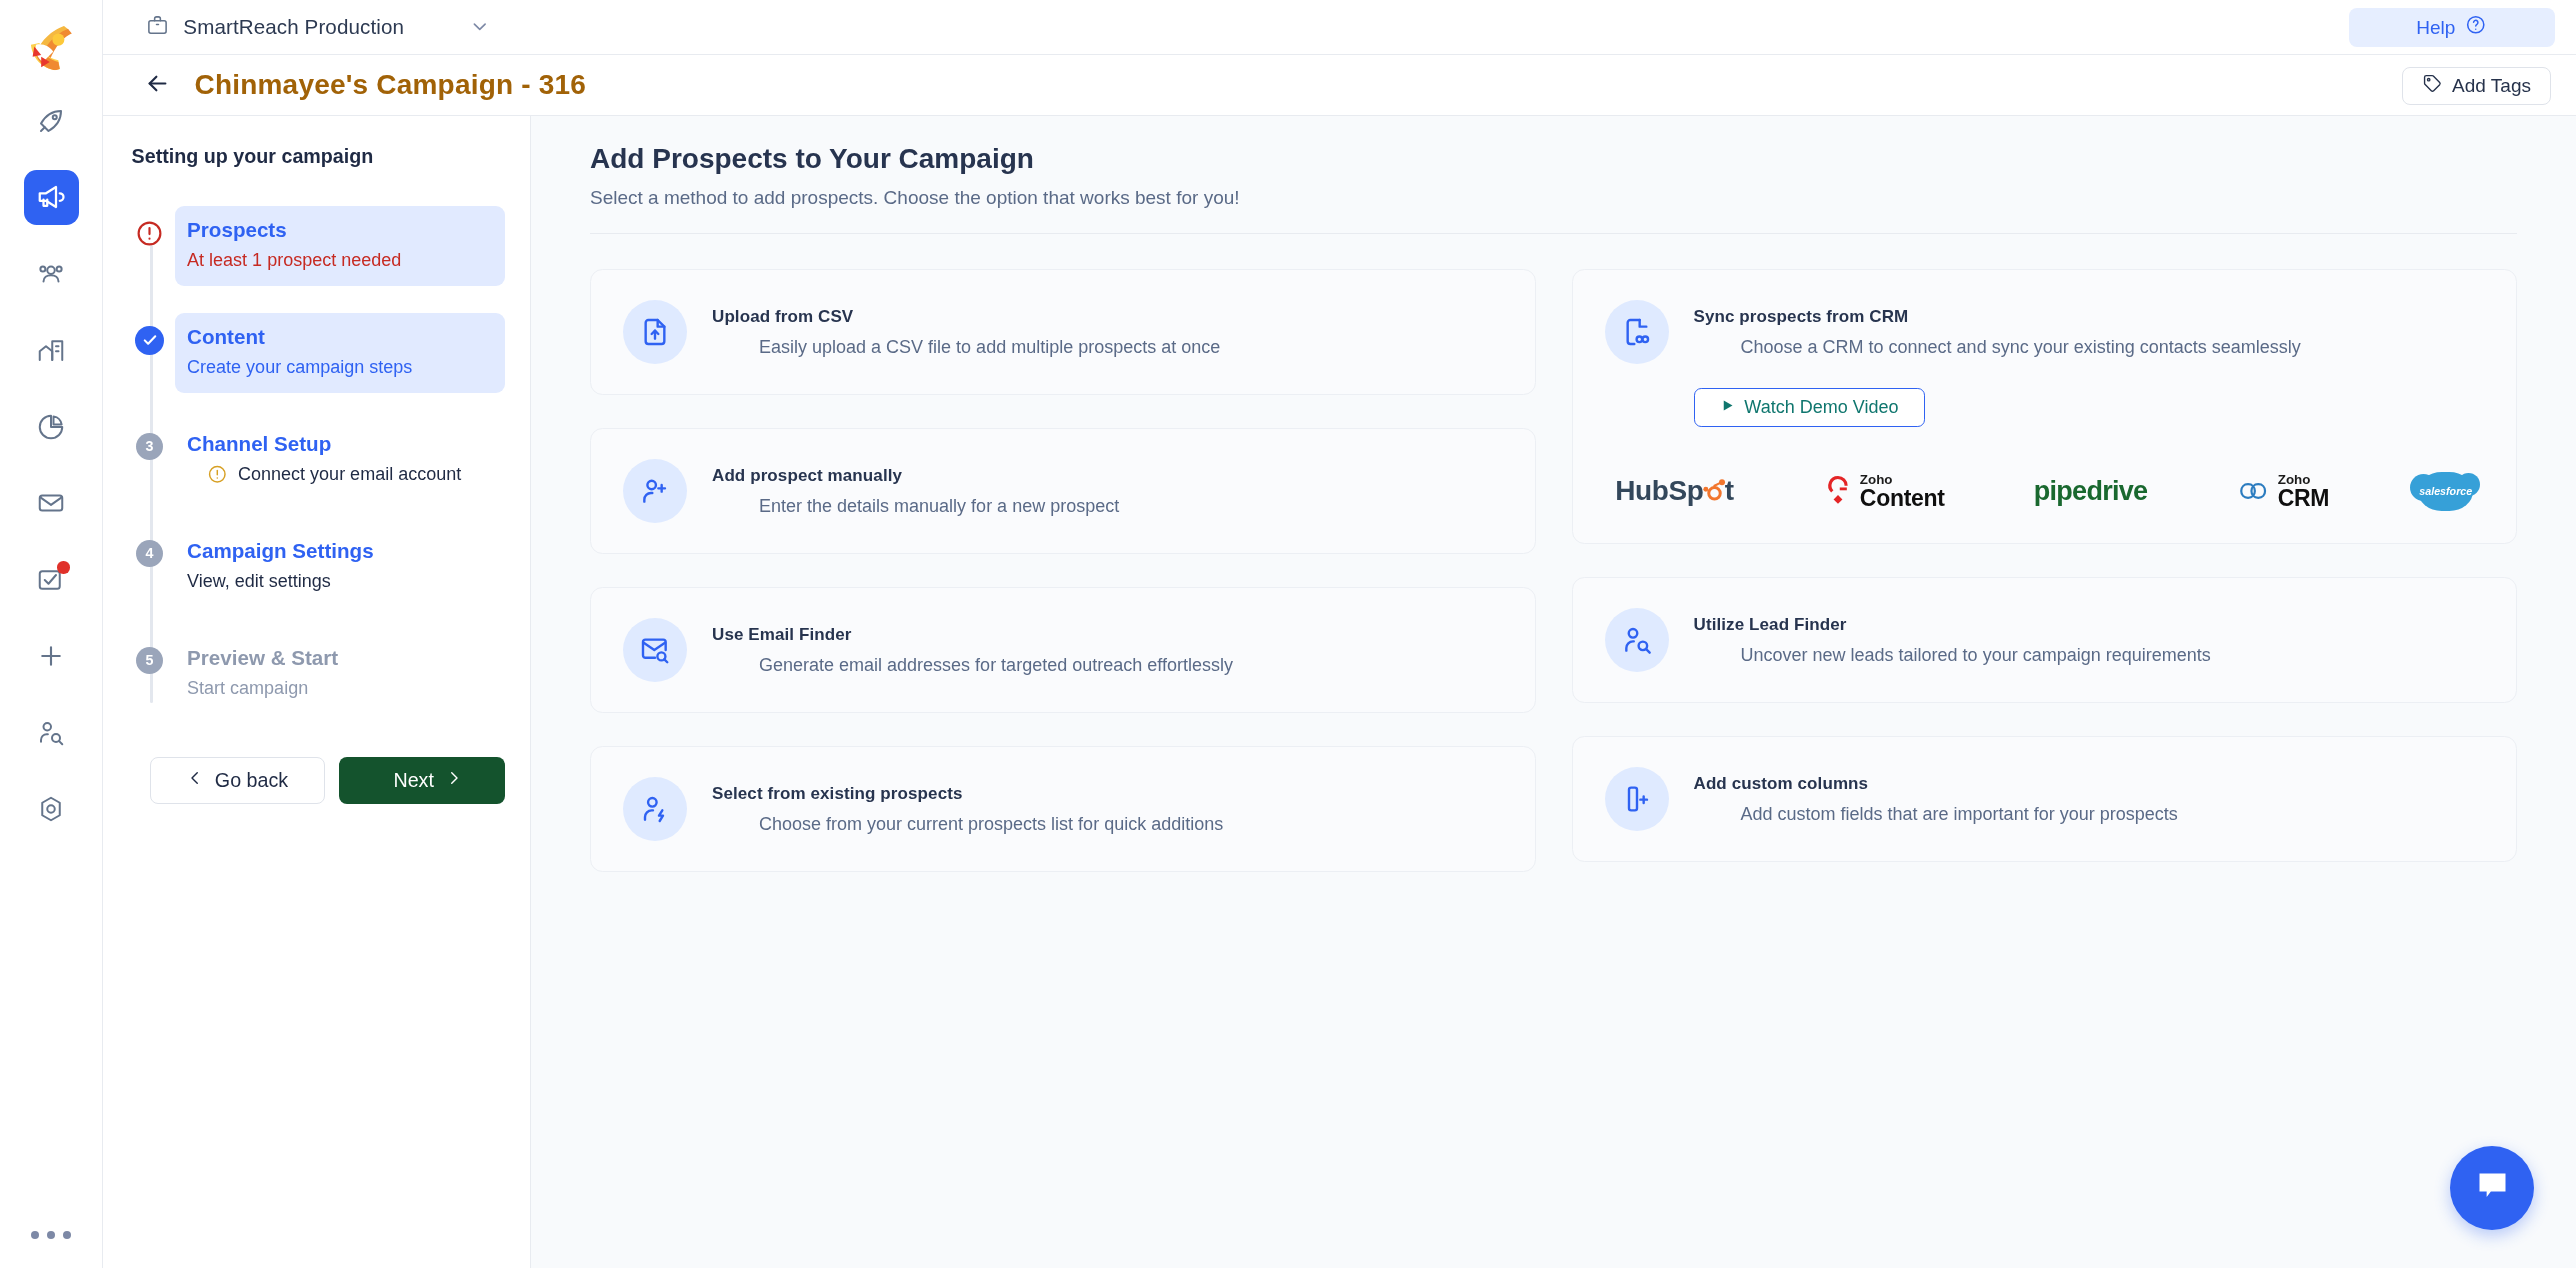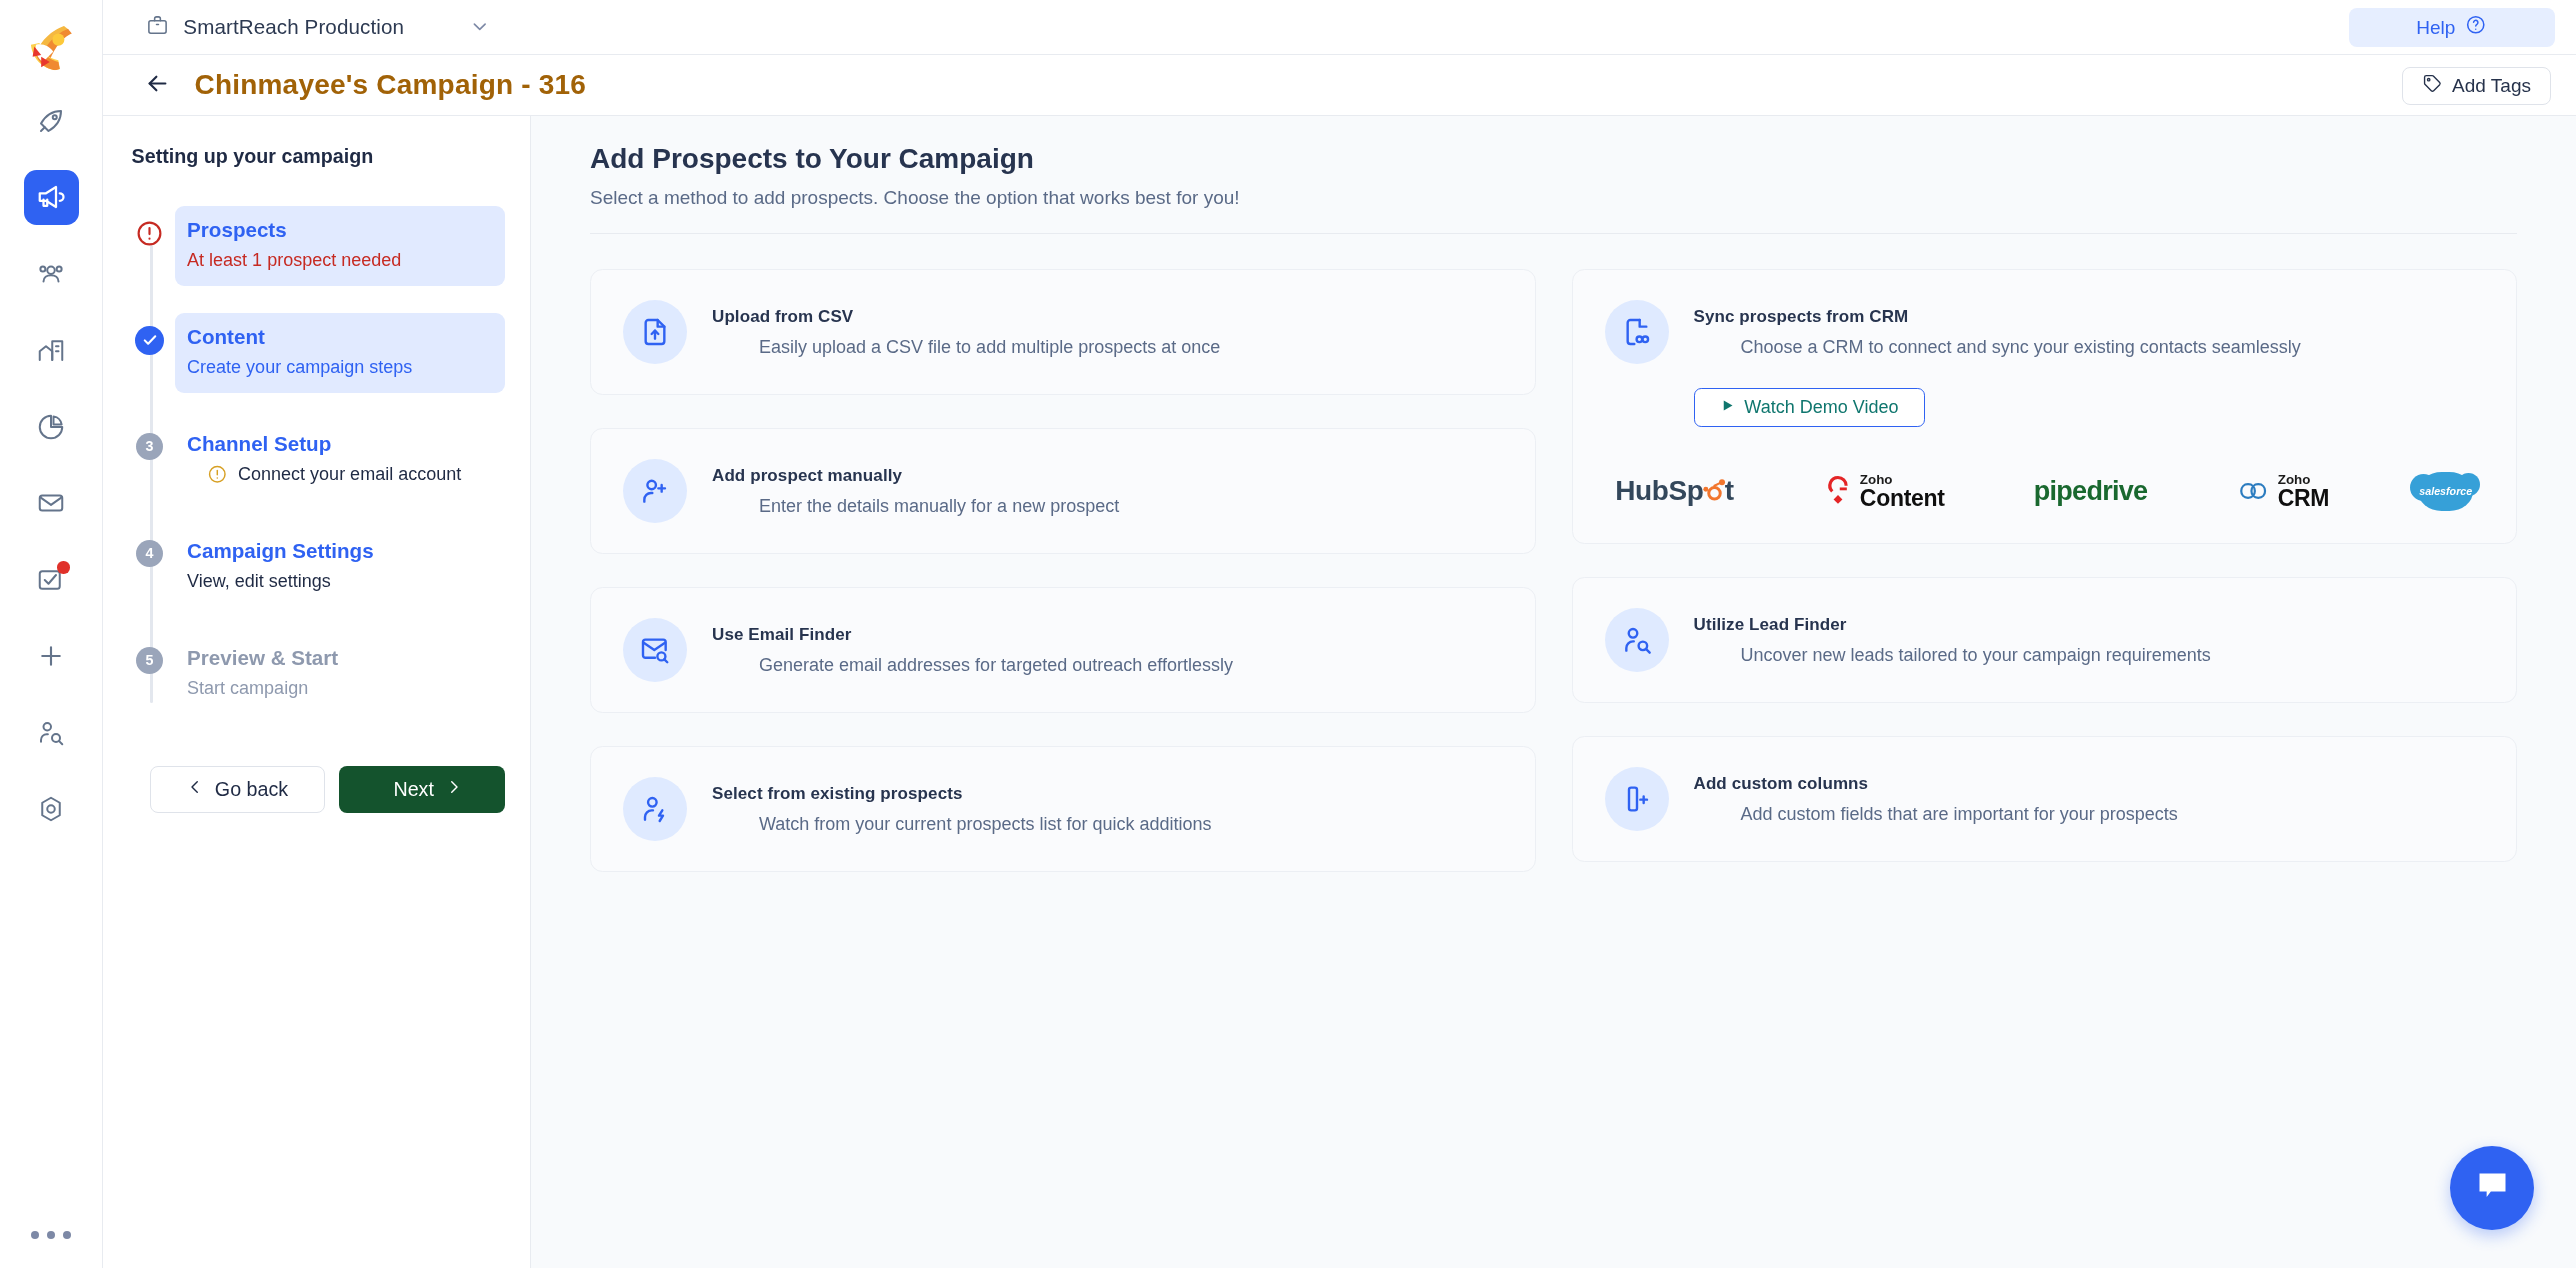--- a/index.html
+++ b/index.html
@@ -119,21 +119,21 @@
   .step.highlight .step-body { background: #e1eaff; }
   .step-name { font-size: 20.6px; font-weight: 700; line-height: 1.45; }
   .step-desc { font-size: 18px; line-height: 1.5; margin-top: 1.8px; }
   .c-blue { color: #2f62f2; }
   .c-red  { color: #c62a22; }
   .c-dark { color: #1f2a44; }
   .c-grey { color: #8e99ae; }
   .sub-warn { display: flex; align-items: center; gap: 10.7px; padding-left: 19.7px; }
   .sub-warn .warn-ico { color: #d7a024; display: flex; }
 
-  .step-actions { display: flex; gap: 14.3px; margin-top: 25px; padding-left: 21.5px; }
+  .step-actions { display: flex; gap: 14.3px; margin-top: 16px; padding-left: 21.5px; }
   .btn {
     height: 47px; border-radius: 8px; font-size: 19.7px;
     display: flex; align-items: center; justify-content: center; gap: 10.7px;
     cursor: pointer;
   }
   .btn-ghost { width: 190px; border: 0.9px solid #dfe3ea; background: #fff; color: #1f2a44; }
   .btn-primary { width: 179px; background: #14532d; color: #fff; padding-left: 12px; }
 
   
   .main {
@@ -539,21 +539,21 @@
             <div class="card">
               <span class="card-ico">
                 <svg width="32" height="32" viewBox="0 0 24 24" fill="none" stroke="currentColor" stroke-width="1.8" stroke-linecap="round" stroke-linejoin="round">
                   <circle cx="10" cy="7" r="3.2"></circle>
                     <path d="M4.5 20v-2a5 5 0 015-5h1"></path>
                     <path d="M17.5 13l-2.5 4h3l-2.5 4"></path>
                 </svg>
               </span>
               <div class="card-text">
                 <div class="card-title">Select from existing prospects</div>
-                <div class="card-desc">Watch from your current prospects list for quick additions</div>
+                <div class="card-desc">Choose from your current prospects list for quick additions</div>
               </div>
             </div>
 
           </div>
 
           <div class="col">
 
             <div class="card tall">
               <div class="crm-head">
                 <span class="card-ico">

